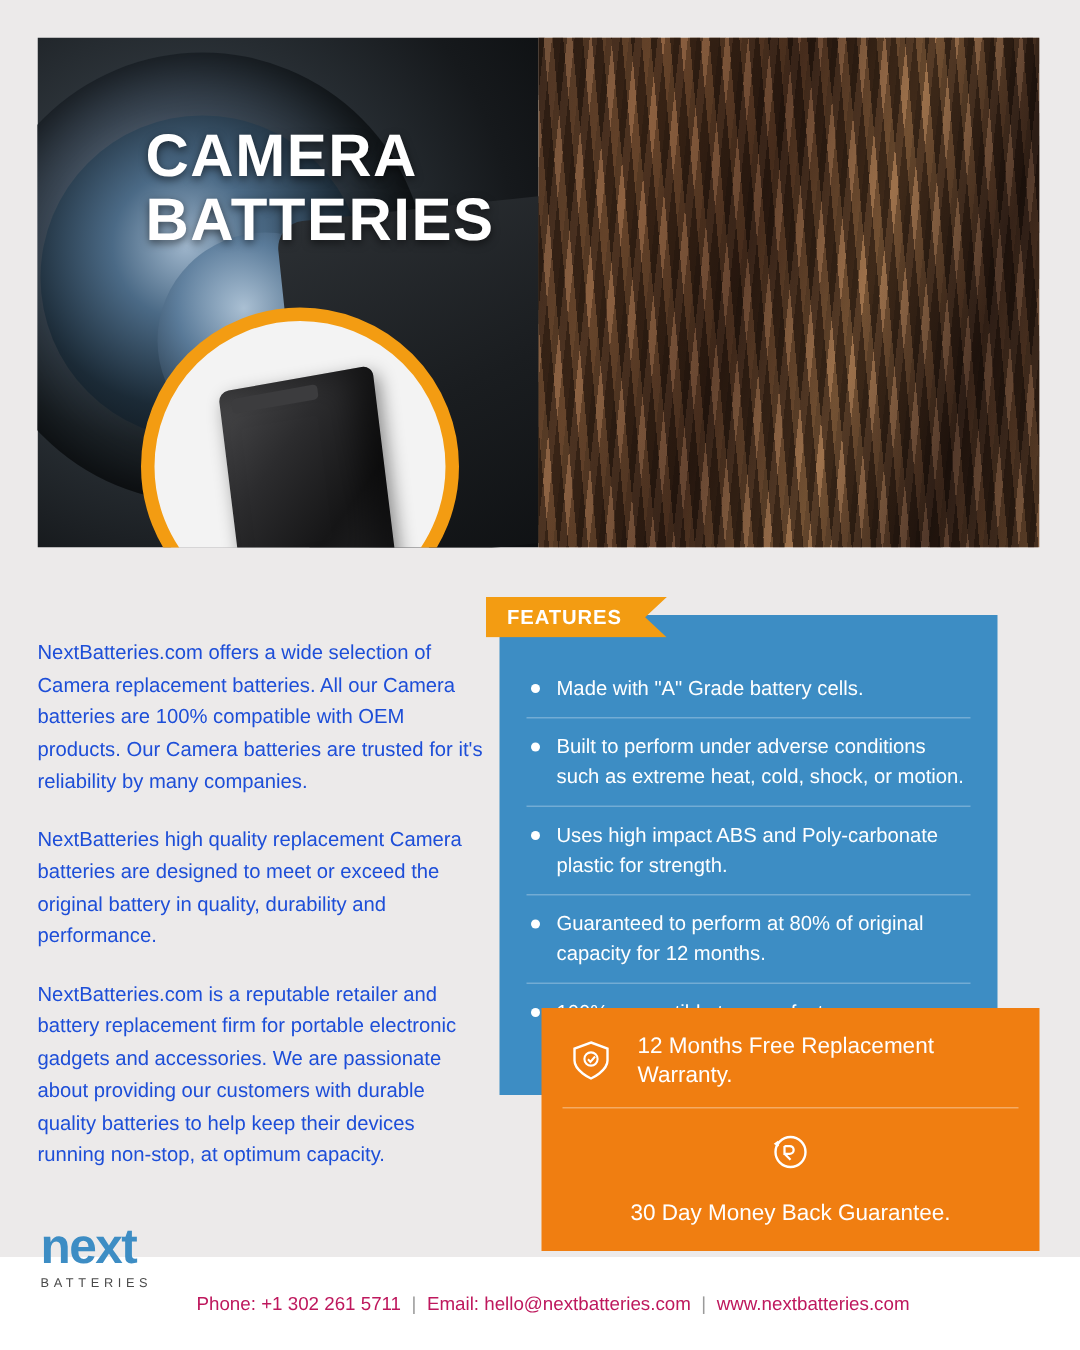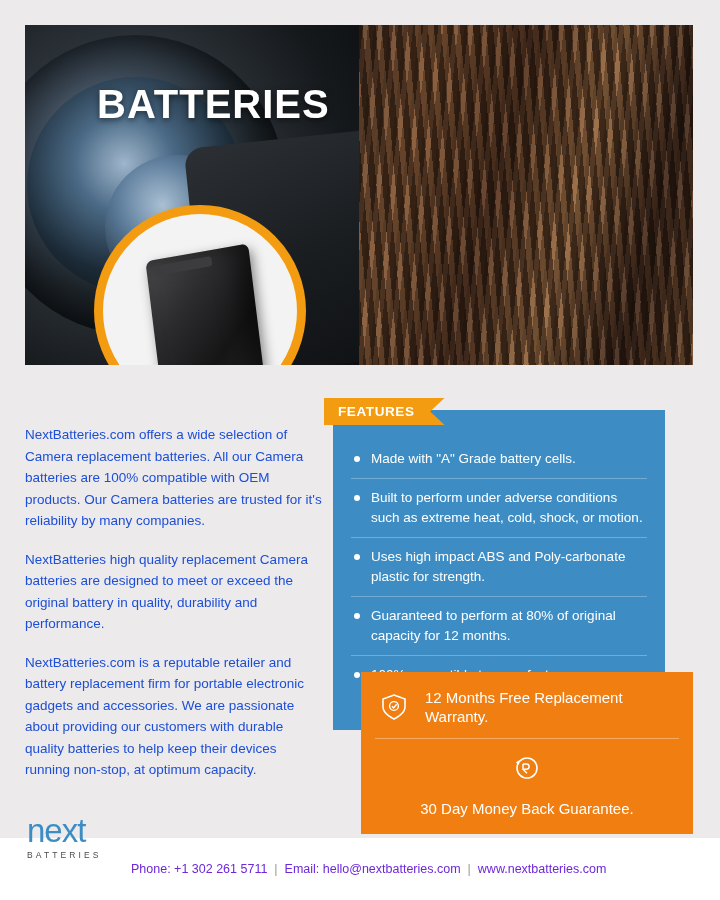--- a/index.html
+++ b/index.html
@@ -214,38 +214,38 @@
     background: #ffffff;
   }
   .logo {
     position: absolute;
     left: 27px; top: -24px;
   }
   .logo-next {
     color: #3d8dc4;
     font-size: 33px;
     line-height: 33px;
-    font-weight: normal;
+    font-weight: bold;
     letter-spacing: -1px;
   }
   .logo-sub {
     color: #4a4a4a;
     font-size: 8.5px;
     letter-spacing: 3.1px;
     margin-top: 3px;
   }
   .footer-bar {
     position: absolute;
     left: 131px; top: 0;
     right: 0; height: 62px;
     display: flex;
     align-items: center;
   }
   .footer-text {
-    color: #6d28d9;
+    color: #be185d;
     font-size: 12.5px;
     white-space: nowrap;
   }
   .footer-sep { color: #9a9a9a; margin: 0 7px; }
 </style>
 </head>
 <body>
 
 <div class="page">
 
@@ -256,20 +256,21 @@
           <div class="lens-inner2"></div>
         </div>
       </div>
       <div class="cam-body"></div>
       <div class="cam-ring"></div>
       <div class="cam-ring b"></div>
     </div>
     <div class="hero-bg-right"></div>
 
     <div class="hero-title">
+      <div>CAMERA</div>
       <div>BATTERIES</div>
     </div>
 
     <div class="prod-circle">
       <div class="battery"></div>
     </div>
   </div>
 
   <div class="copy">
     <p>NextBatteries.com offers a wide selection of Camera replacement batteries. All our Camera batteries are 100% compatible with OEM products. Our Camera batteries are trusted for it's reliability by many companies.</p>

